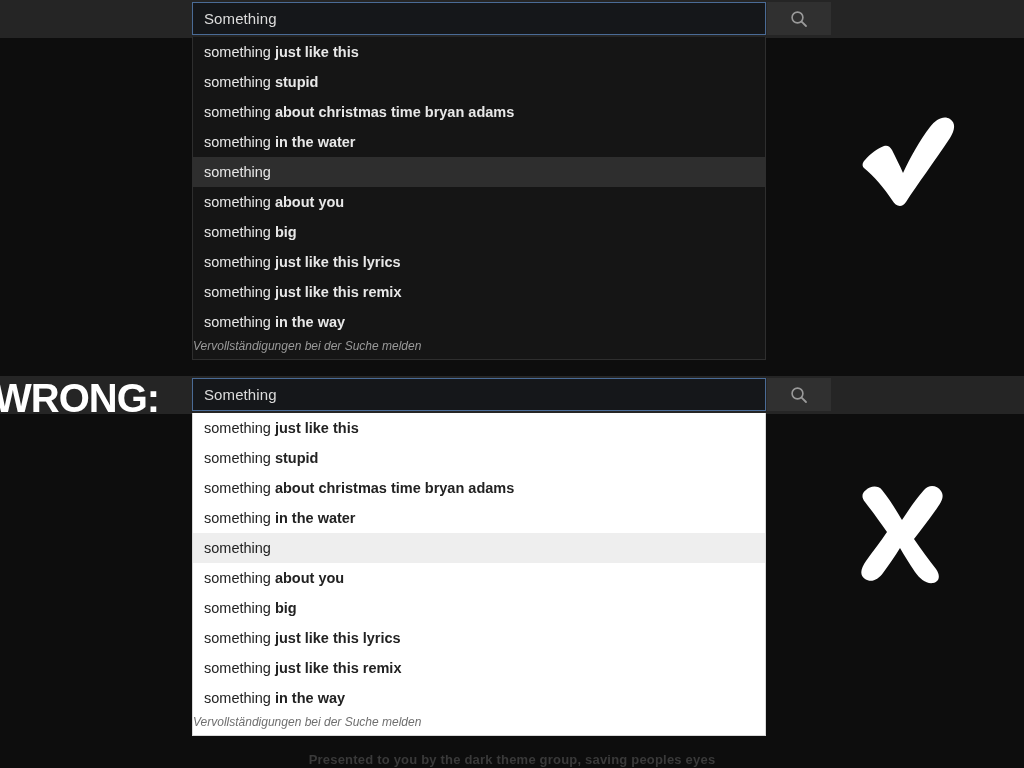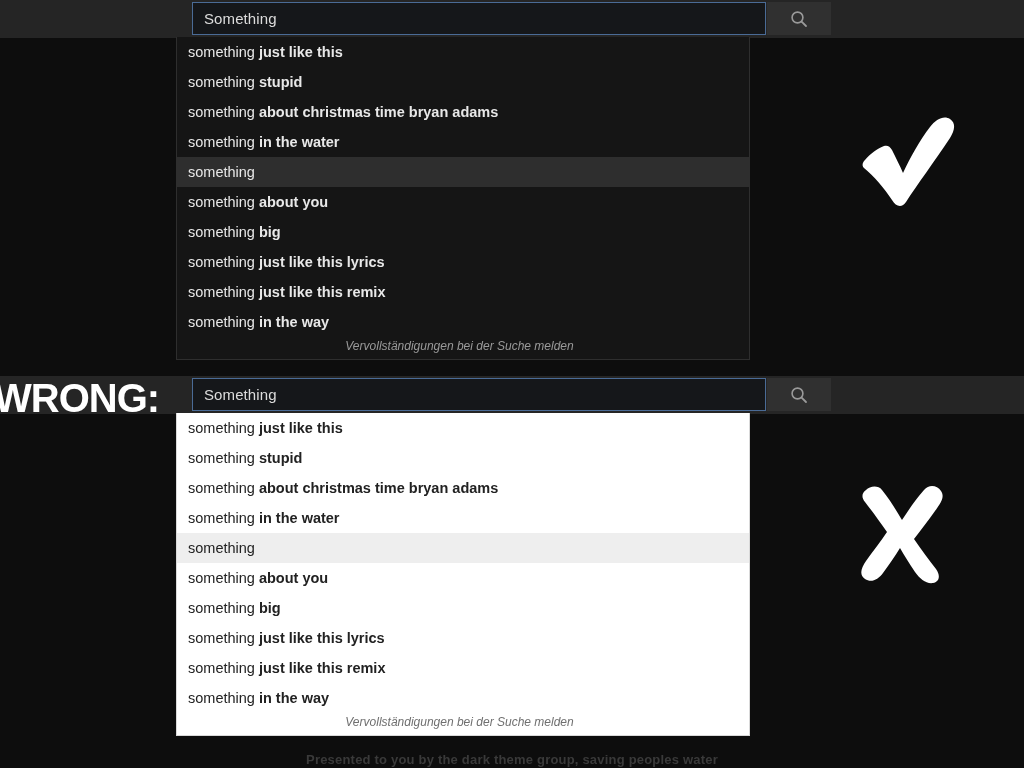--- a/index.html
+++ b/index.html
@@ -64,21 +64,21 @@
     background: #303030;
     display: flex;
     align-items: center;
     justify-content: center;
   }
   .search-button svg { display: block; }
 
   
   .dropdown {
     position: absolute;
-    left: 176px;
+    left: 192px;
     width: 574px;
     box-sizing: border-box;
   }
   .dropdown.dark {
     background: #151515;
     border: 1px solid #2e2e2e;
     border-top: none;
   }
   .dropdown.light {
     background: #ffffff;
@@ -99,21 +99,21 @@
 
   .dropdown.dark .suggestion.selected { background: #2e2e2e; }
   .dropdown.light .suggestion.selected { background: #eeeeee; }
 
   .suggestion .q-prefix { font-weight: 400; }
   .suggestion .q-suffix { font-weight: 700; }
 
   .dropdown-footer {
     height: 22px;
     line-height: 18px;
-    text-align: center;
+    text-align: left;
     padding-right: 7px;
     font-size: 12px;
     font-style: italic;
   }
   .dropdown.dark .dropdown-footer { color: #9a9a9a; }
   .dropdown.light .dropdown-footer { color: #6f6f6f; }
 
   
   .mark {
     position: absolute;
@@ -270,14 +270,14 @@
   <div class="mark" style="left:840px;top:98px;">
     <svg viewBox="0 0 120 110">
       <path d="M26 16 C30 12 38 11 42 16 C51 27 57 38 62 46 C68 37 75 26 84 16 C89 10 97 11 101 17 C105 23 101 29 95 37 C88 47 80 57 74 65 C81 75 89 86 96 95 C101 102 99 108 93 109 C86 110 80 105 75 98 C69 89 64 81 60 74 C55 82 49 91 43 99 C38 106 31 109 25 105 C19 101 21 94 26 87 C33 77 41 67 47 58 C40 48 32 37 25 28 C21 23 22 19 26 16 Z" fill="#ffffff"></path>
     </svg>
   </div>
 </div>
 
 <div class="wrong-label">WRONG:</div>
 
 <div class="credit-strip">
-  <span class="credit-text">Presented to you by the dark theme group, saving peoples water</span>
+  <span class="credit-text">Presented to you by the dark theme group, saving peoples eyes</span>
 </div>
 
 </body></html>

